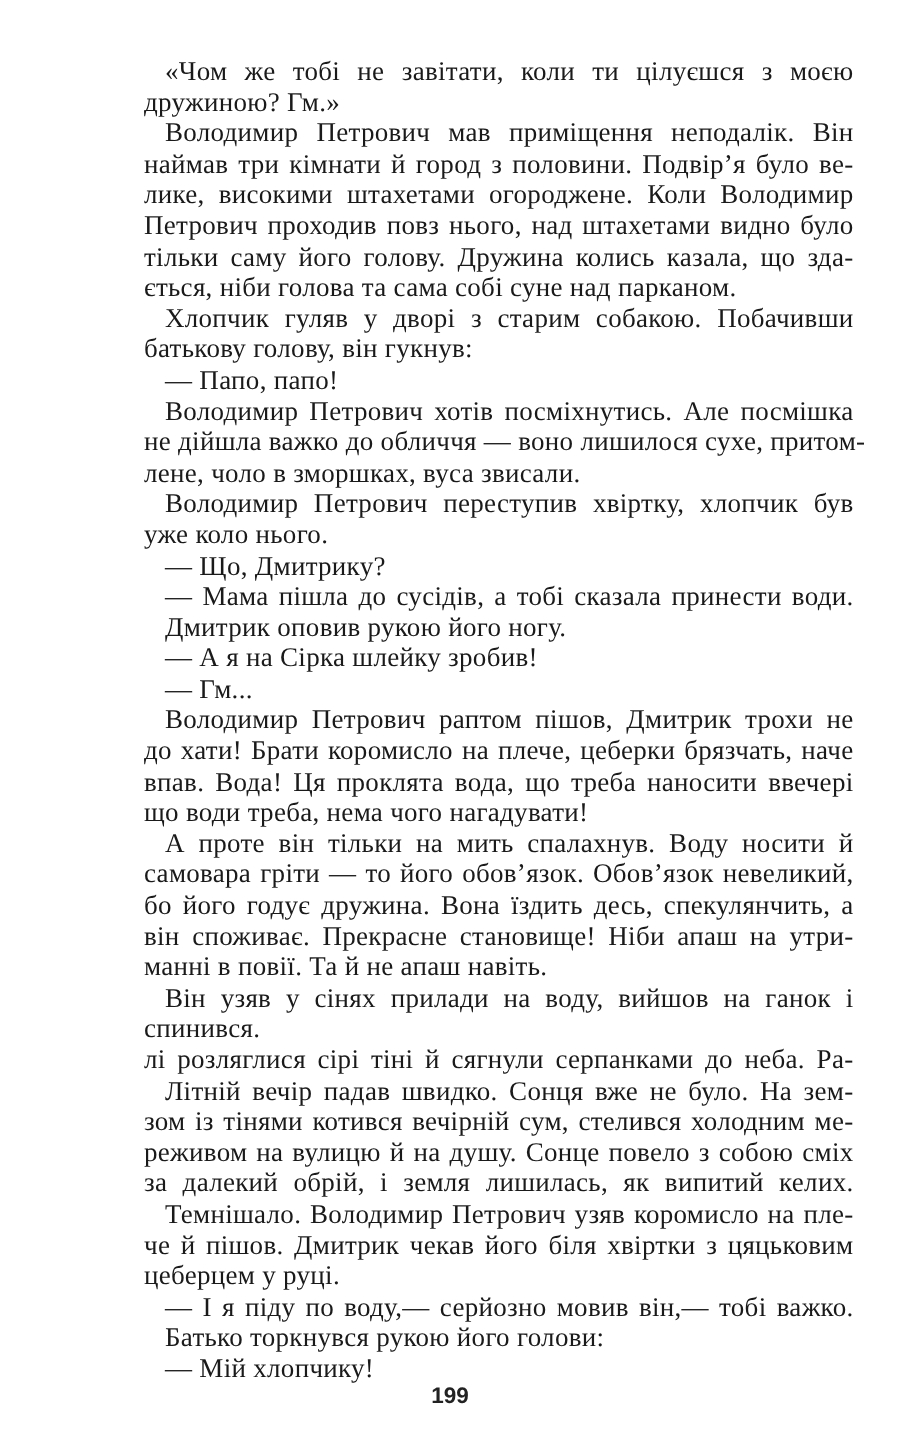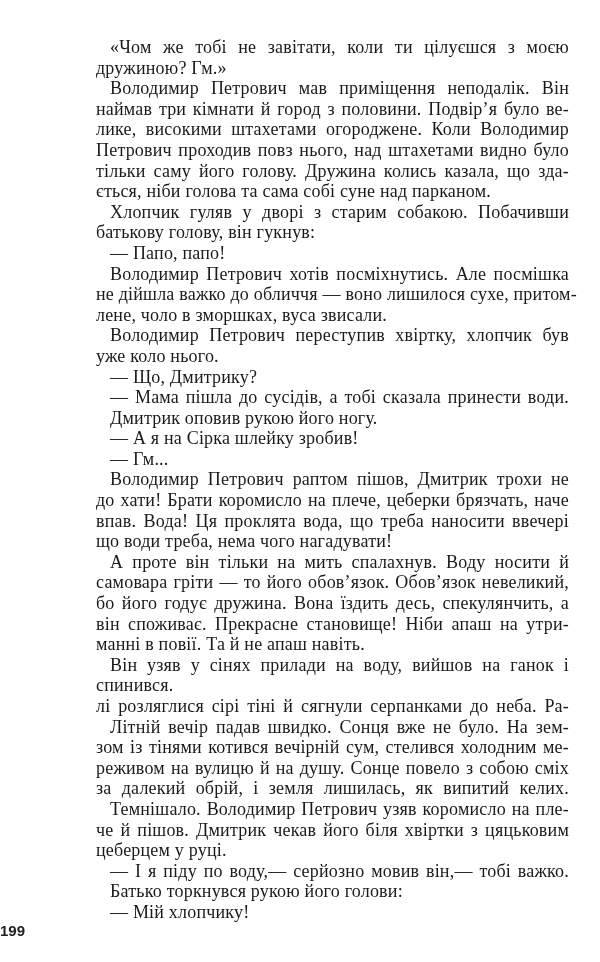--- a/index.html
+++ b/index.html
@@ -25,20 +25,21 @@
     text-align-last: justify;
     letter-spacing: 0.2px;
     margin-left: 47px;
   }
   .line.indent { padding-left: 14px; }
   .line.last { text-align-last: left; }
   .page-number {
     position: absolute;
     left: 0; width: 600px;
     top: 922px;
+    text-align: center;
     font-family: "Liberation Sans", "DejaVu Sans", sans-serif;
     font-size: 15px;
     font-weight: bold;
     color: #222;
   }
 </style>
 </head>
 <body>
 
 <div class="page" id="page-body">

